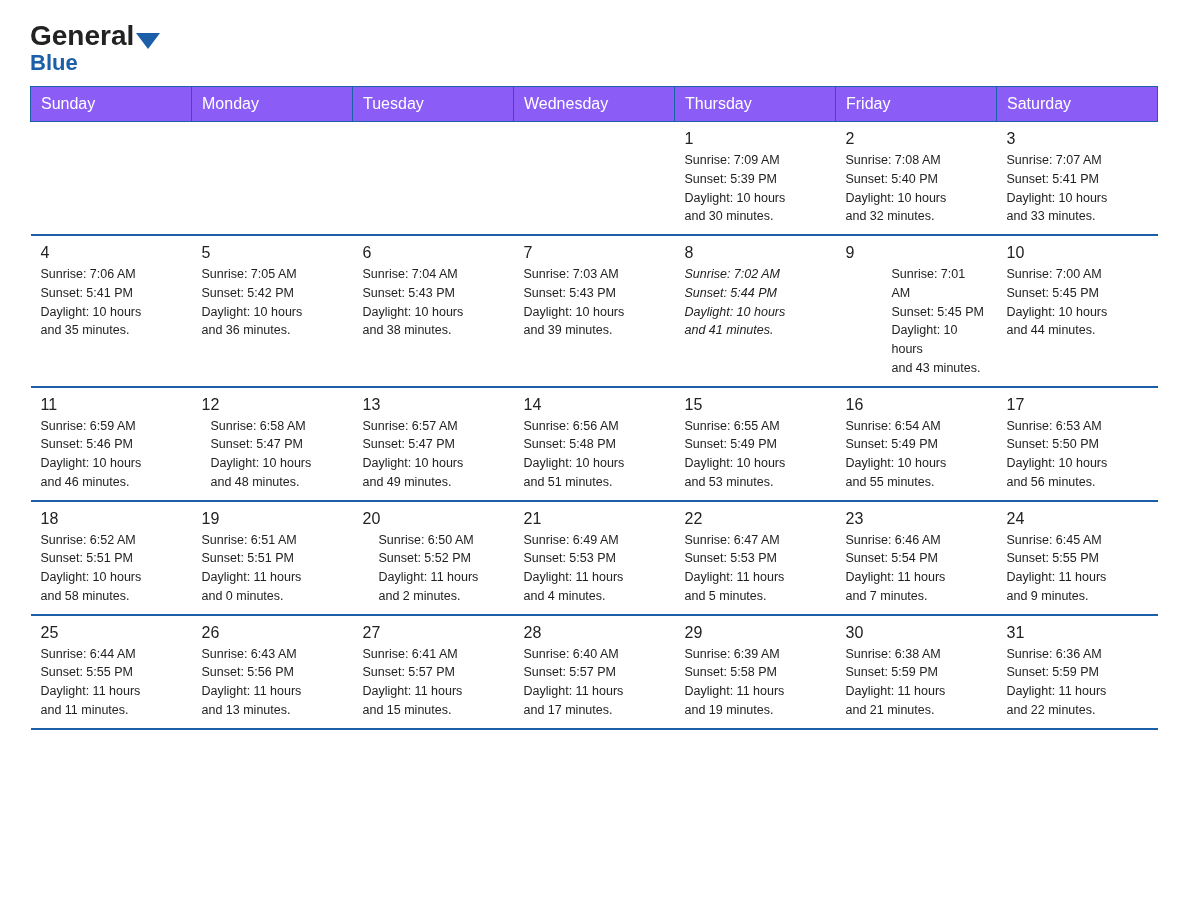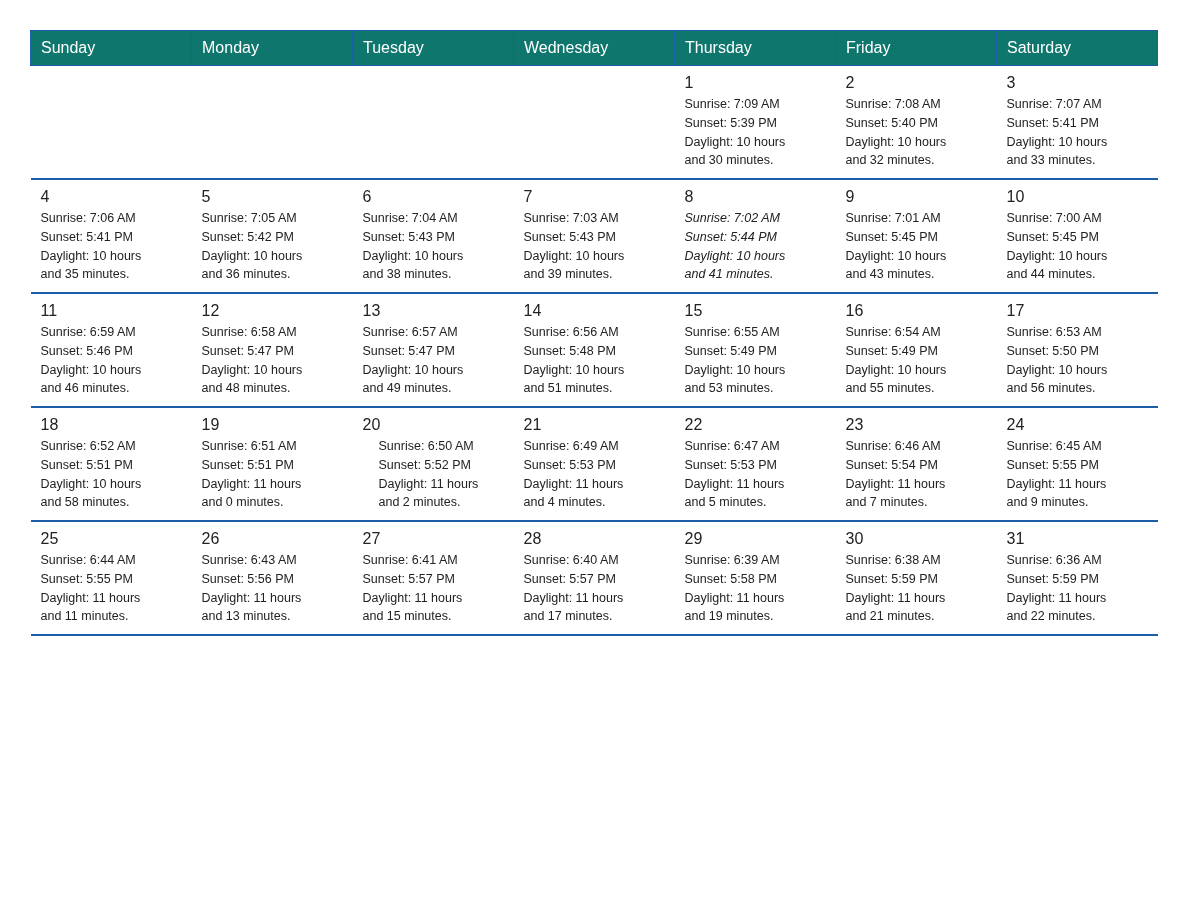--- a/index.html
+++ b/index.html
@@ -50,21 +50,21 @@
       font-size: 20px;
       color: #444;
       margin-top: 2px;
     }
     #calendar {
       width: 100%;
       border-collapse: collapse;
       margin-top: 10px;
     }
     #calendar thead tr {
-      background-color: #0f766e;
+      background-color: #8b5cf6;
     }
     #calendar thead th {
       color: #fff;
       font-size: 16px;
       font-weight: normal;
       padding: 8px 10px;
       text-align: left;
       border: 1px solid #1a5fa8;
     }
     #calendar tbody tr {
@@ -91,20 +91,26 @@
       color: #222;
     }
     .empty-cell {
       background: #fff;
     }
   </style>
 </head>
 <body>
 
 <div id="header">
+  <div id="logo">
+    <div id="logo-general-row">
+      <span style="font-size:28px;font-weight:bold;color:#222;">General</span><span id="logo-triangle"></span>
+    </div>
+    <div id="logo-blue">Blue</div>
+  </div>
 </div>
 
 <table id="calendar">
   <thead>
     <tr>
     <th>Sunday</th>
         <th>Monday</th>
         <th>Tuesday</th>
         <th>Wednesday</th>
         <th>Thursday</th>
@@ -171,21 +177,21 @@
         </td>
         <td>
           <div class="day-number">8</div>
           <div class="day-info" style="white-space: pre-line; font-style: italic;">Sunrise: 7:02 AM
 Sunset: 5:44 PM
 Daylight: 10 hours
 and 41 minutes.</div>
         </td>
         <td>
           <div class="day-number">9</div>
-          <div class="day-info" style="white-space: pre-line;">Sunrise: 7:01 AM
+          <div class="day-info" style="white-space: pre-line; margin-left: 46px;">Sunrise: 7:01 AM
 Sunset: 5:45 PM
 Daylight: 10 hours
 and 43 minutes.</div>
         </td>
         <td>
           <div class="day-number">10</div>
           <div class="day-info" style="white-space: pre-line;">Sunrise: 7:00 AM
 Sunset: 5:45 PM
 Daylight: 10 hours
 and 44 minutes.</div>
@@ -194,21 +200,21 @@
       <tr>
         <td>
           <div class="day-number">11</div>
           <div class="day-info" style="white-space: pre-line;">Sunrise: 6:59 AM
 Sunset: 5:46 PM
 Daylight: 10 hours
 and 46 minutes.</div>
         </td>
         <td>
           <div class="day-number">12</div>
-          <div class="day-info" style="white-space: pre-line;">Sunrise: 6:58 AM
+          <div class="day-info" style="white-space: pre-line; margin-left: 9px;">Sunrise: 6:58 AM
 Sunset: 5:47 PM
 Daylight: 10 hours
 and 48 minutes.</div>
         </td>
         <td>
           <div class="day-number">13</div>
           <div class="day-info" style="white-space: pre-line;">Sunrise: 6:57 AM
 Sunset: 5:47 PM
 Daylight: 10 hours
 and 49 minutes.</div>

